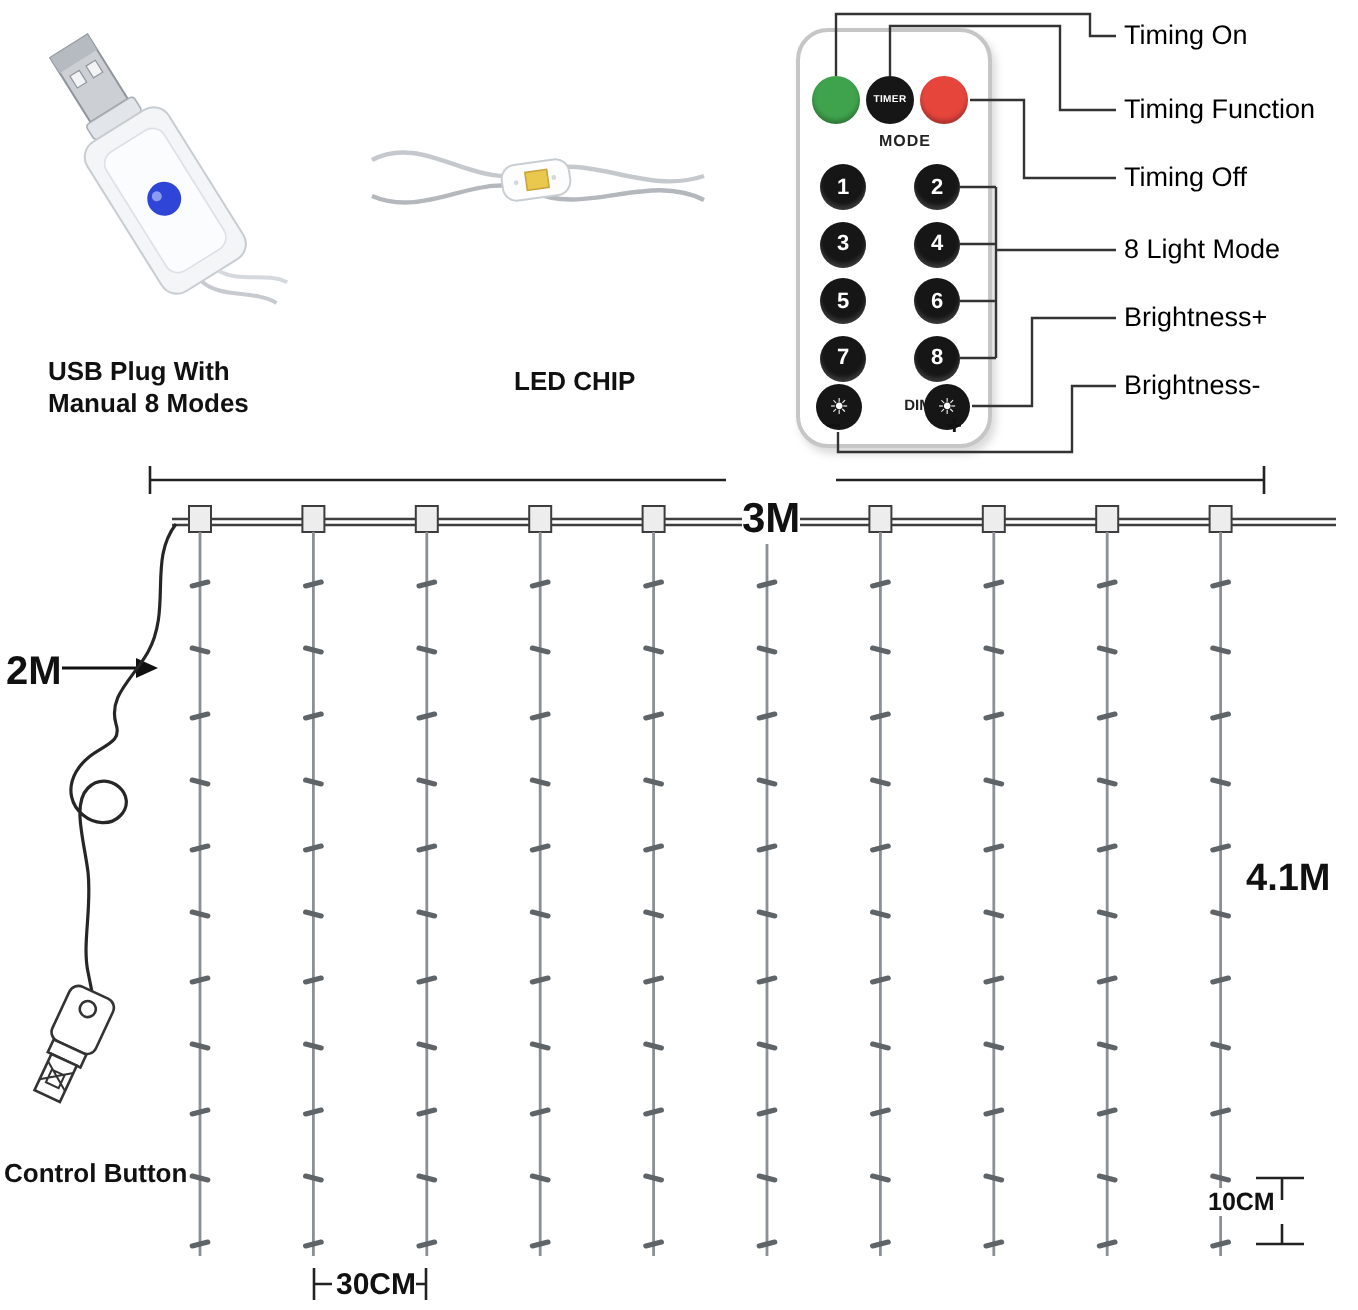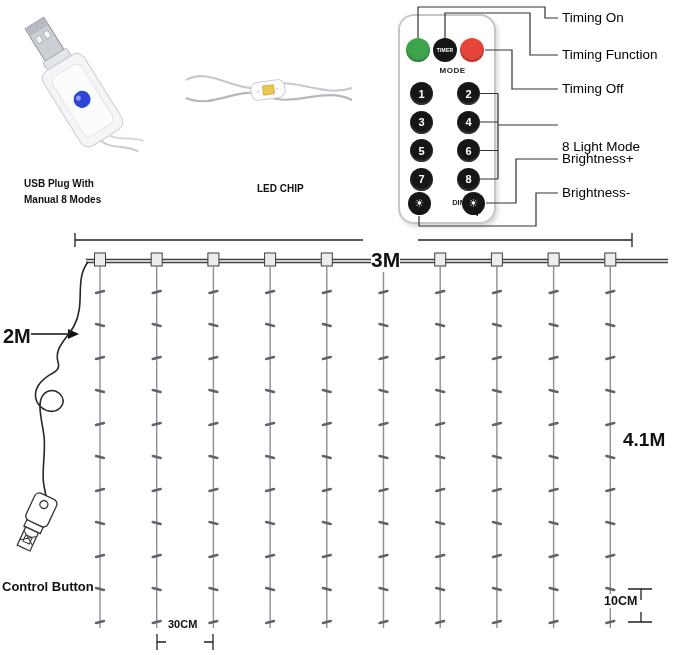--- a/index.html
+++ b/index.html
@@ -30,33 +30,33 @@
     box-shadow:inset 0 -2px 2px rgba(255,255,255,.15);
   }
   .sun{width:23px;height:23px;top:176px;background:#161616;font-size:11px;}
   .sunL{left:8px;} .sunR{left:62px;}
   .dim{position:absolute;top:182px;left:0;right:0;text-align:center;font-size:7.5px;font-weight:bold;color:#222;padding-left:24px;}
   .pm{position:absolute;top:189px;font-size:13px;font-weight:bold;color:#111;}
   .minus{left:13px;} .plus{right:13px;}
 
   
   .callout{position:absolute;left:562px;font-size:13.5px;color:#000;white-space:nowrap;}
-  .c0{top:10px;} .c1{top:47px;} .c2{top:81px;} .c3{top:117px;margin-top:22px;} .c4{top:151px;} .c5{top:185px;}
+  .c0{top:10px;} .c1{top:47px;} .c2{top:81px;} .c3{top:117px;} .c4{top:151px;} .c5{top:185px;}
 
   
-  .caption{position:absolute;font-weight:bold;font-size:10px;color:#111;white-space:nowrap;}
+  .caption{position:absolute;font-weight:bold;font-size:13px;color:#111;white-space:nowrap;}
   #cap-usb1{left:24px;top:178px;}
   #cap-usb2{left:24px;top:194px;}
   #cap-led{left:242px;top:183px;padding-left:15px;}
   .dimlbl{position:absolute;font-weight:bold;color:#111;white-space:nowrap;background:#fff;}
   #lbl-3m{left:371px;top:221px;font-size:21px;margin-top:27px;}
   #lbl-2m{left:3px;top:325px;font-size:20px;}
   #lbl-25m{left:623px;top:429px;font-size:19px;}
   #lbl-10cm{left:604px;top:594px;font-size:12.5px;}
-  #lbl-30cm{left:168px;top:618px;font-size:11px;}
+  #lbl-30cm{left:168px;top:634px;font-size:15px;}
   #lbl-control{left:2px;top:579px;font-size:13px;}
 
   
   .wireA{stroke:#c5c9ce;stroke-width:2.2;fill:none;}
   .wireB{stroke:#b4b8bd;stroke-width:2.2;fill:none;}
   .callout-line{stroke:#333;stroke-width:1.2;fill:none;}
   .dimline{stroke:#222;stroke-width:1.3;fill:none;}
   .rail{stroke:#3f3f3f;stroke-width:1.3;fill:none;}
   .connector{fill:#ededed;stroke:#3d3d3d;stroke-width:1;}
   .string{stroke:#8b9096;stroke-width:1.4;}

